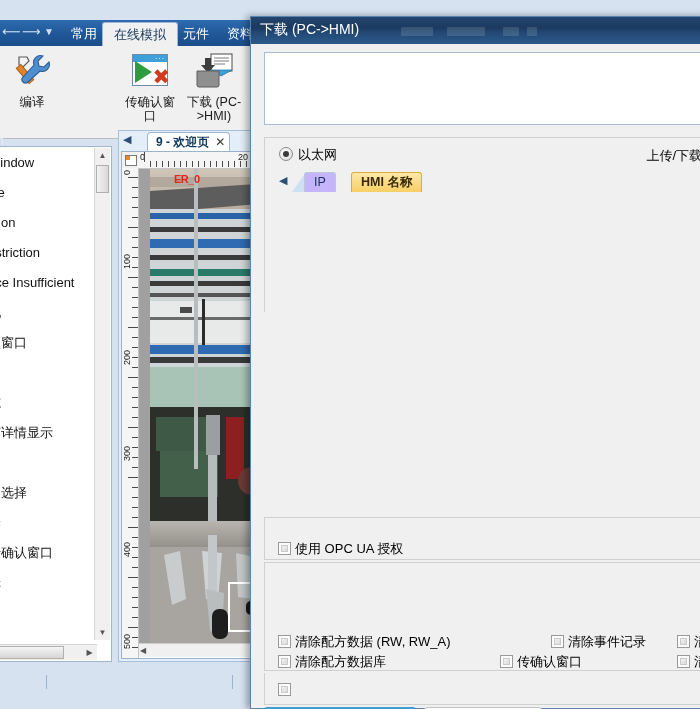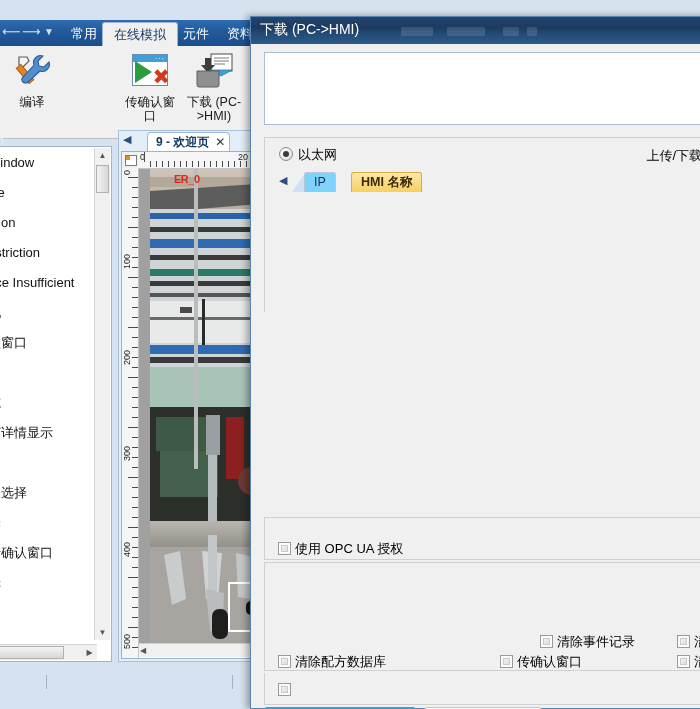--- a/index.html
+++ b/index.html
@@ -176,21 +176,21 @@
     position:relative;vertical-align:-2px;margin-right:5px;}
   .radio.on:after{content:"";position:absolute;left:3px;top:3px;width:6px;height:6px;border-radius:50%;background:#3b3b3b;}
   #updl-text{position:absolute;right:2px;top:9px;font-size:13px;white-space:nowrap;}
 
   #tabstrip2{position:absolute;left:14px;top:32px;right:10px;height:22px;}
   #tab-arrow{position:absolute;left:0px;top:4px;font-size:11px;color:#2a4f7a;}
   #tab-slant{position:absolute;left:13px;top:2px;width:0;height:0;
     border-left:14px solid transparent;border-bottom:20px solid #cfe0f4;}
   .tab2{position:absolute;top:2px;height:20px;line-height:19px;padding:0 9px;font-size:12.5px;
     border:1px solid #b9c7d8;border-bottom:none;border-radius:3px 3px 0 0;box-sizing:border-box;white-space:nowrap;}
-  #tab-ip{left:25px;background:#7dd3fc;color:#17324f;}
+  #tab-ip{left:25px;background:#c4b5fd;color:#17324f;}
   #tab-hmi{left:72px;background:linear-gradient(to bottom,#fde8a8,#f8cf63);color:#3a2a05;
     border-color:#d9ae3e;font-weight:bold;}
 
   #tab-panel{position:absolute;left:14px;top:53px;right:10px;bottom:6px;
     background:#f0f0f0;border:1px solid #a9bdd4;box-sizing:border-box;}
   #ip-row{position:absolute;left:0;right:0;top:24px;text-align:left;}
   #ip-label{position:absolute;left:113px;top:0;font-size:13px;}
   #ip-combo{position:absolute;left:146px;top:-3px;width:140px;height:22px;
     background:#fff;border:1px solid #8aa8c6;box-sizing:border-box;}
   #ip-value{position:absolute;left:5px;top:2px;font-size:13px;}
@@ -203,21 +203,21 @@
   }
   #opc-chk{position:absolute;left:13px;top:22px;font-size:13px;white-space:nowrap;}
 
   #clear-group{
     position:absolute;left:10px;top:518px;right:2px;height:109px;
     background:#f0f0f0;border:1px solid #d0d0d0;box-sizing:border-box;
   }
   .ck-item{position:absolute;font-size:13px;white-space:nowrap;}
   #ck-rw{left:13px;top:70px;}
   #ck-rwdb{left:13px;top:90px;}
-  #ck-evt{left:235px;top:70px;padding-left:40px;}
+  #ck-evt{left:246px;top:70px;padding-left:40px;}
   #ck-op{left:235px;top:90px;}
   #ck-r1{left:412px;top:70px;}
   #ck-r2{left:412px;top:90px;}
 
   #auto-group{
     position:absolute;left:10px;top:629px;right:2px;height:32px;
     background:#f0f0f0;border:1px solid #d0d0d0;border-top:none;box-sizing:border-box;
   }
   #ck-auto{left:13px;top:9px;}
 
@@ -521,20 +521,23 @@
 
       </div>
 
       <div id="opc-group">
         <div id="opc-chk" class="ck-item">
           <span class="cbx"></span><span>使用 OPC UA 授权</span>
         </div>
       </div>
 
       <div id="clear-group">
+        <div class="ck-item" id="ck-rw">
+          <span class="cbx"></span><span>清除配方数据 (RW, RW_A)</span>
+        </div>
         <div class="ck-item" id="ck-rwdb">
           <span class="cbx"></span><span>清除配方数据库</span>
         </div>
         <div class="ck-item" id="ck-evt">
           <span class="cbx"></span><span>清除事件记录</span>
         </div>
         <div class="ck-item" id="ck-op">
           <span class="cbx"></span><span>传确认窗口</span>
         </div>
         <div class="ck-item" id="ck-r1">

